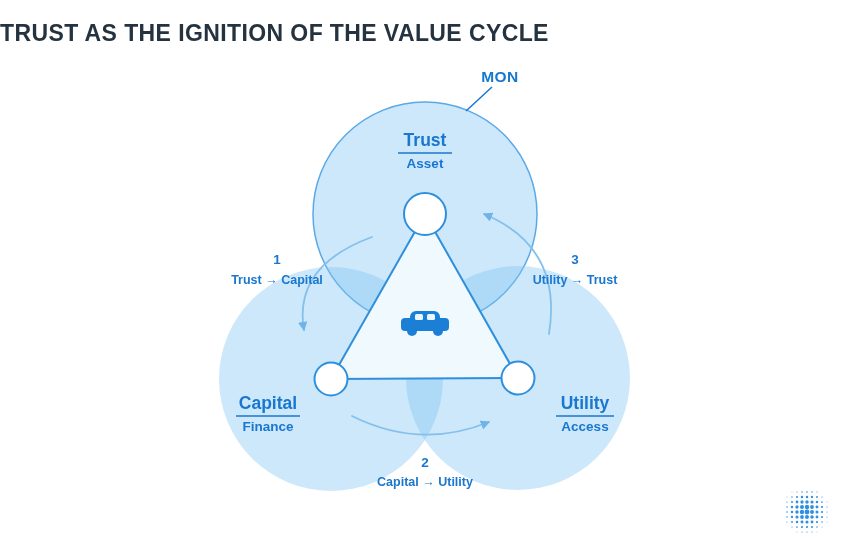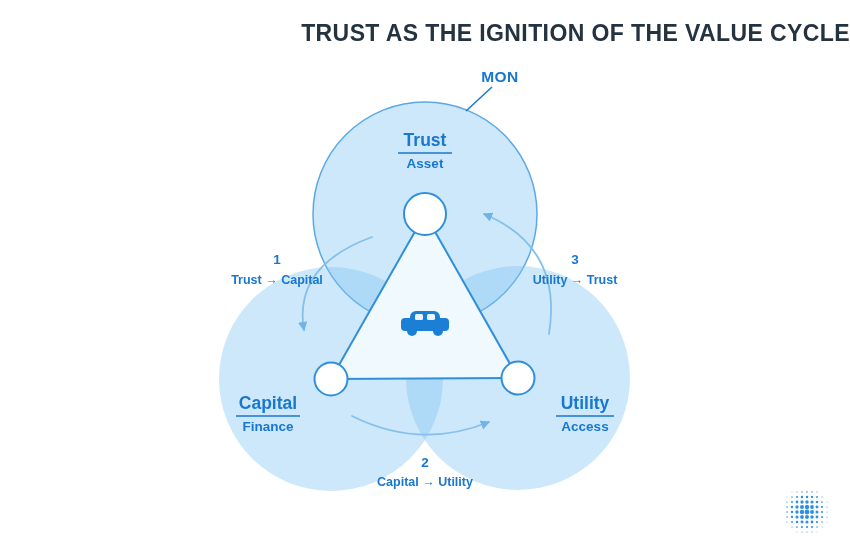--- a/index.html
+++ b/index.html
@@ -7,21 +7,21 @@
     position: relative;
     width: 850px; height: 558px;
     background: #ffffff;
     font-family: "Liberation Sans", sans-serif;
     overflow: hidden;
   }
   .page-title {
     position: absolute;
     top: 20px; left: 0; right: 0;
     margin: 0;
-    text-align: right;
+    text-align: left;
     font-size: 23px;
     font-weight: 700;
     letter-spacing: 0.4px;
     color: #24333f;
   }
   svg.diagram { position: absolute; top: 0; left: 0; }
   svg text {
     font-family: "Liberation Sans", sans-serif;
     text-anchor: middle;
   }

